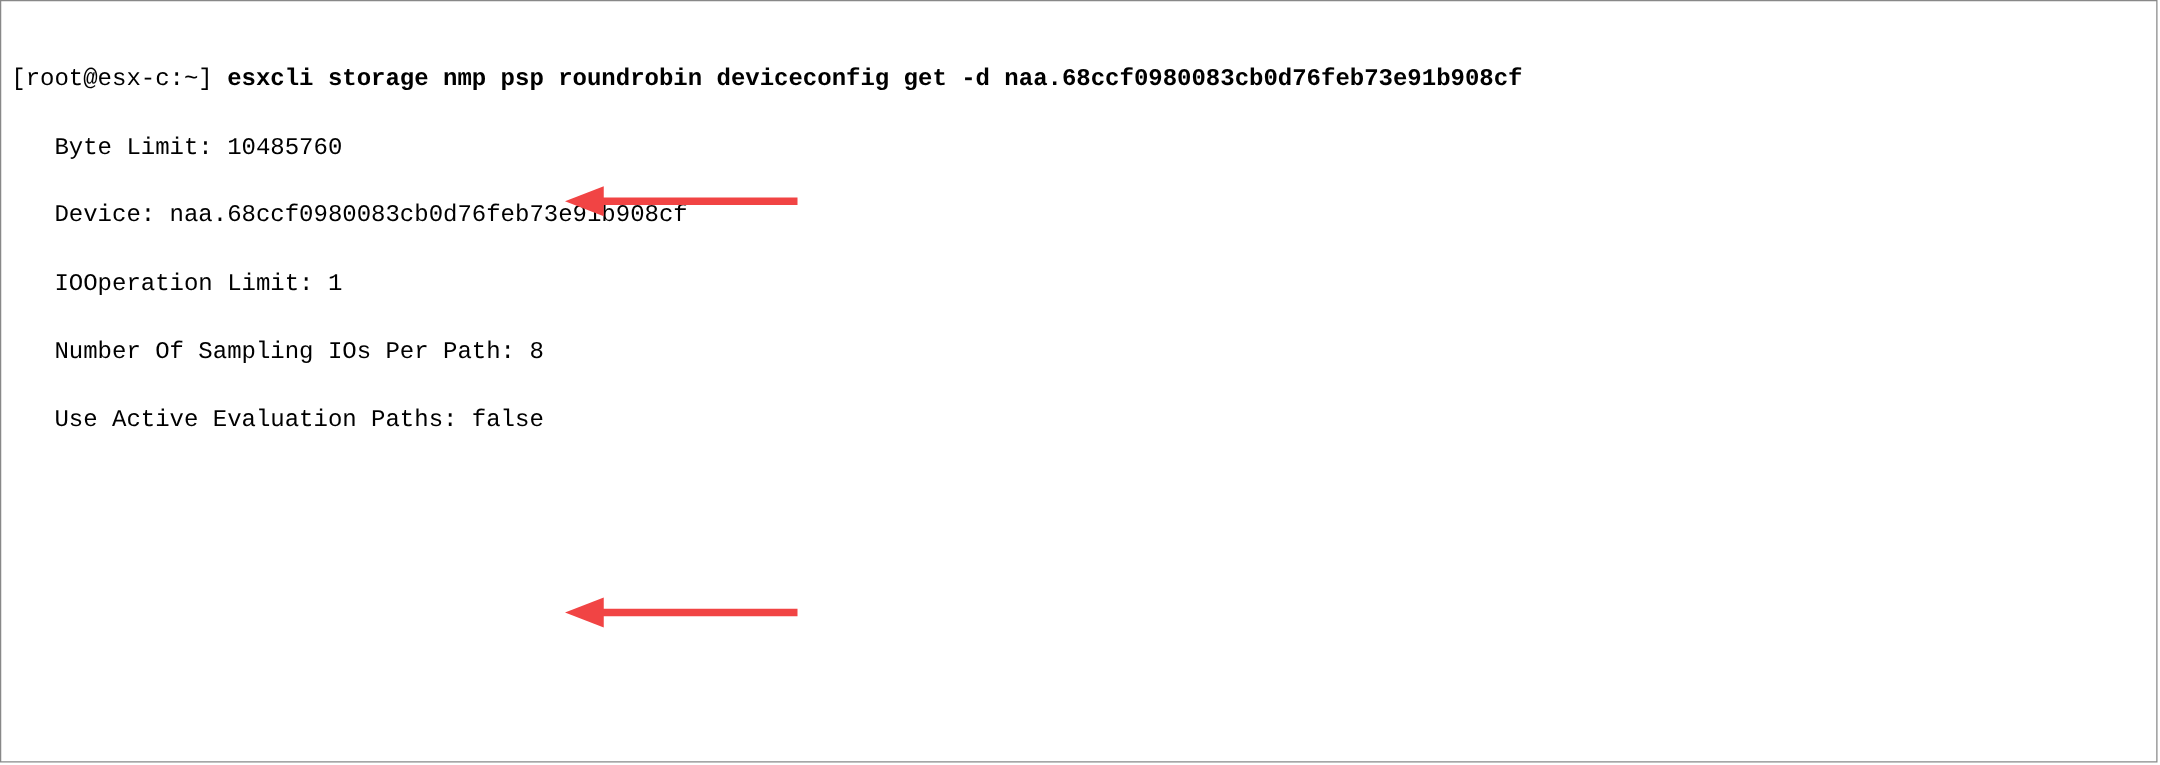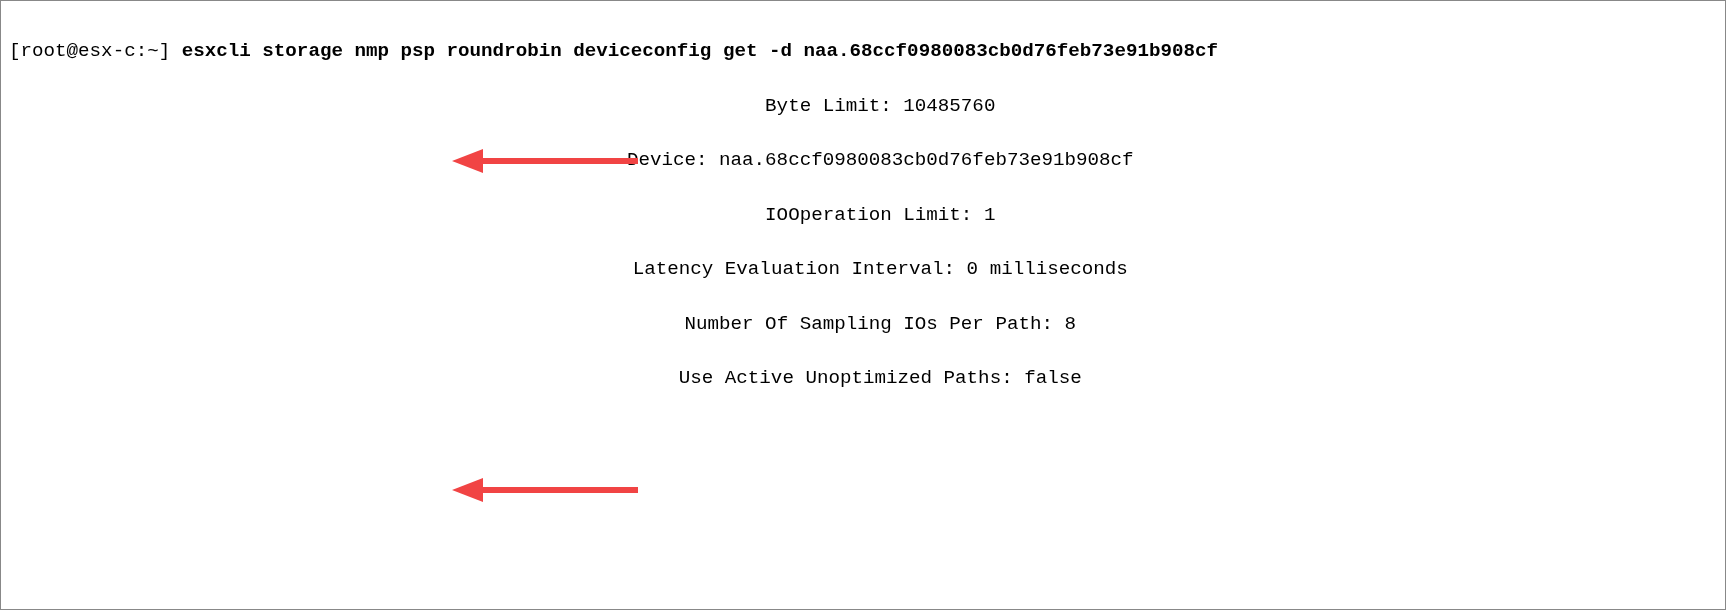--- a/index.html
+++ b/index.html
@@ -9,54 +9,52 @@
       font-size: 19.2px;
       line-height: 1.42;
       background: #fff;
       color: #000;
     }
     .terminal-frame {
       border: 1px solid #888;
       width: 1726px;
       height: 610px;
       box-sizing: border-box;
-      padding: 10px 8px;
+      padding: 22px 8px;
       position: relative;
       white-space: pre;
       overflow: hidden;
     }
     .line {
       display: block;
     }
     .prompt {
       color: #000;
     }
     .bold {
       font-weight: bold;
     }
     .indent {
       margin-left: 3ch;
-      text-align: center;
     }
     .arrow-svg {
       position: absolute;
       pointer-events: none;
     }
   </style>
 </head>
 <body>
 
 <div class="terminal-frame">
 <span class="line"><span class="prompt">[root@esx-c:~] </span><span class="bold">esxcli storage nmp psp roundrobin deviceconfig get -d naa.68ccf0980083cb0d76feb73e91b908cf</span></span>
 <span class="line indent">Byte Limit: 10485760</span>
 <span class="line indent">Device: naa.68ccf0980083cb0d76feb73e91b908cf</span>
 <span class="line indent">IOOperation Limit: 1</span>
-<span class="line indent">Latency Evaluation Interval: 0 milliseconds</span>
 <span class="line indent">Number Of Sampling IOs Per Path: 8</span>
-<span class="line indent">Use Active Unoptimized Paths: false</span>
+<span class="line indent">Use Active Evaluation Paths: false</span>
 <span class="line">&nbsp;</span>
 <span class="line">&nbsp;</span>
 
 
 
 
 
 
 
 

